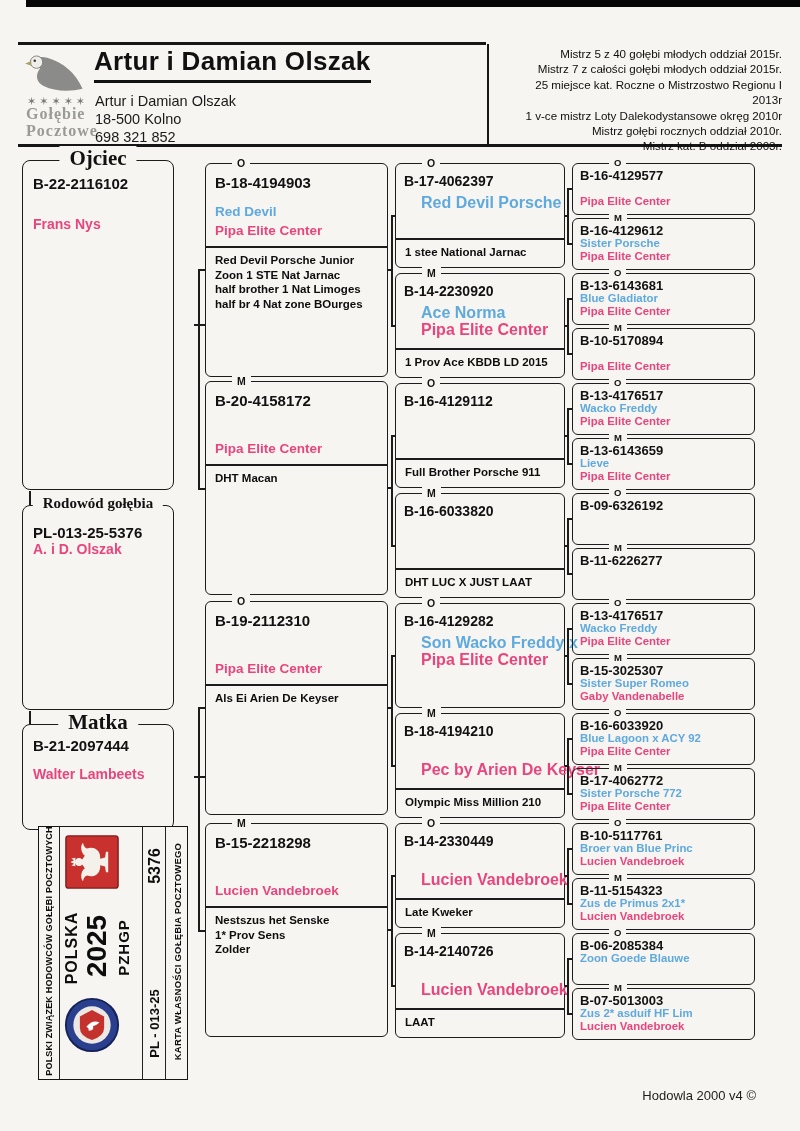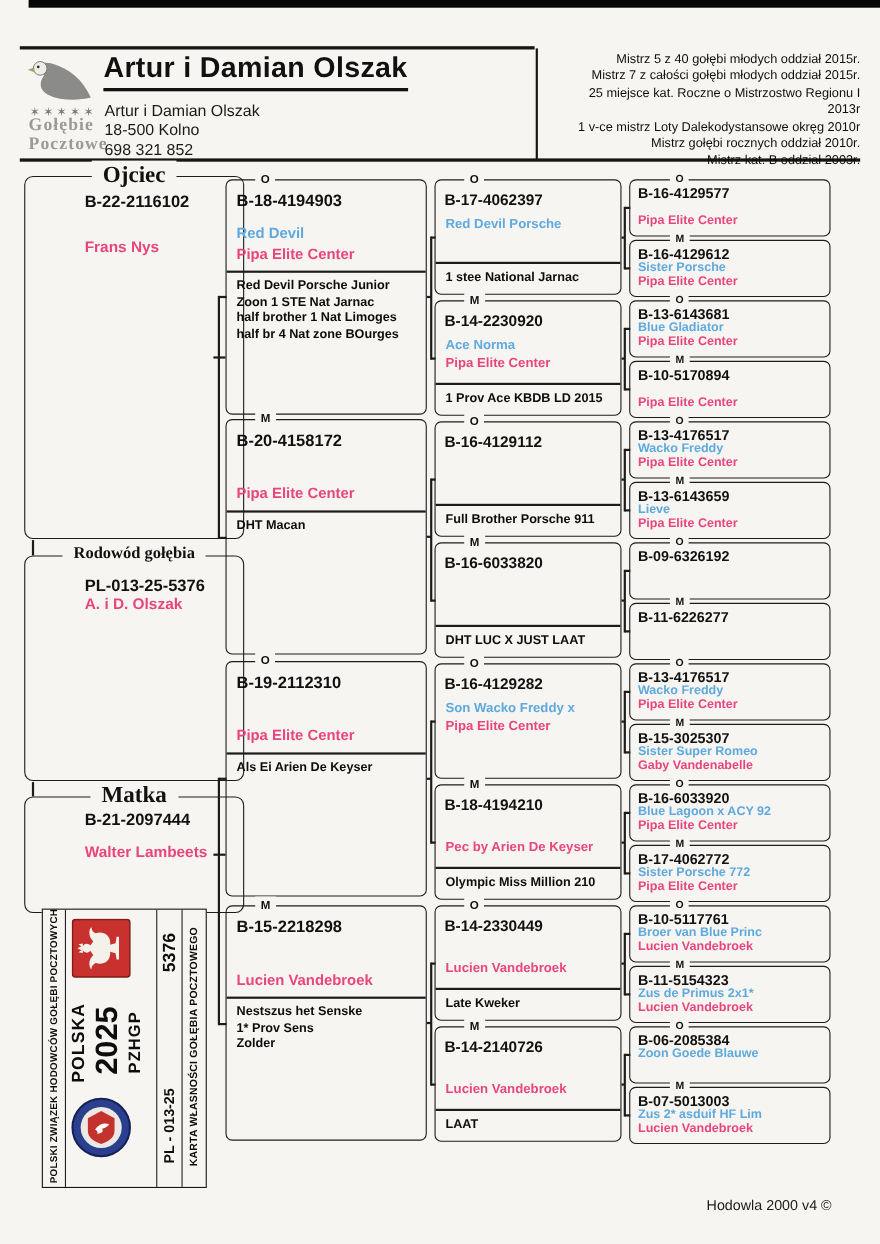--- a/index.html
+++ b/index.html
@@ -13,34 +13,34 @@
   .logo-stars{position:absolute;left:27px;top:95px;font-size:11px;letter-spacing:3px;color:#7a7a78;}
   .logo-name{position:absolute;left:26px;font-family:"Liberation Serif",serif;font-size:16px;
              font-weight:bold;color:#9a9a96;letter-spacing:1px;}
   .h-title{position:absolute;left:94px;top:46px;font-size:26px;font-weight:bold;letter-spacing:.3px;
            border-bottom:3px solid #111;padding-bottom:3px;white-space:nowrap;}
   .h-addr{position:absolute;left:95px;top:92px;font-size:14.5px;line-height:18px;color:#1a1a1a;}
   .h-ach{position:absolute;right:18px;top:46px;width:312px;text-align:right;font-size:11.6px;
          line-height:15.4px;color:#0e0e0e;}
   
   .pbox{position:absolute;border:1.6px solid #1c1c1c;border-radius:6px;}
-  .cbox{position:absolute;border:1.6px solid #1c1c1c;border-radius:8px;left:22px;width:200px;padding-left:44px;}
+  .cbox{position:absolute;border:1.6px solid #1c1c1c;border-radius:8px;left:22px;width:152px;}
   .boxtitle{position:absolute;top:-15px;left:50%;transform:translateX(-50%);background:#f7f5f1;
             padding:0 10px;font-family:"Liberation Serif",serif;font-weight:bold;font-size:21px;white-space:nowrap;}
   .boxtitle.small{font-size:15px;top:-11px;}
   .sex{position:absolute;top:-9px;left:26px;background:#f7f5f1;padding:0 5px;font-size:10.5px;
        font-weight:bold;line-height:16px;}
   .gen4 .sex{left:36px;font-size:9.5px;}
   .ring{font-weight:bold;white-space:nowrap;}
   .gen2 .ring{font-size:15px;margin:10px 0 0 9px;}
   .gen3 .ring{font-size:14px;margin:9px 0 0 8px;}
   .gen4 .ring{font-size:13px;margin:4px 0 0 7px;}
   .names{position:absolute;left:9px;right:3px;}
   .gen2 .names{top:38px;font-size:13.5px;line-height:19px;}
-  .gen3 .names{top:31px;font-size:12px;line-height:16.5px;}
+  .gen3 .names{top:31px;font-size:16px;line-height:16.5px;margin-left:16px;}
   .gen4 .names{top:17.5px;left:7px;font-size:11.4px;line-height:13.8px;}
   .nblue{color:#5ea9dd;font-weight:bold;white-space:nowrap;}
   .npink{color:#e8457e;font-weight:bold;white-space:nowrap;}
   .sep{position:absolute;left:0;right:0;height:1.5px;background:#1c1c1c;}
   .gen2 .sep{top:82px;}
   .gen3 .sep{top:74px;}
   .desc{font-weight:bold;color:#0d0d0d;}
   .pbox .desc{position:absolute;left:9px;}
   .gen2 .desc{top:89px;font-size:11.5px;line-height:14.5px;}
   .gen3 .desc{top:81px;font-size:11.5px;line-height:14px;}

